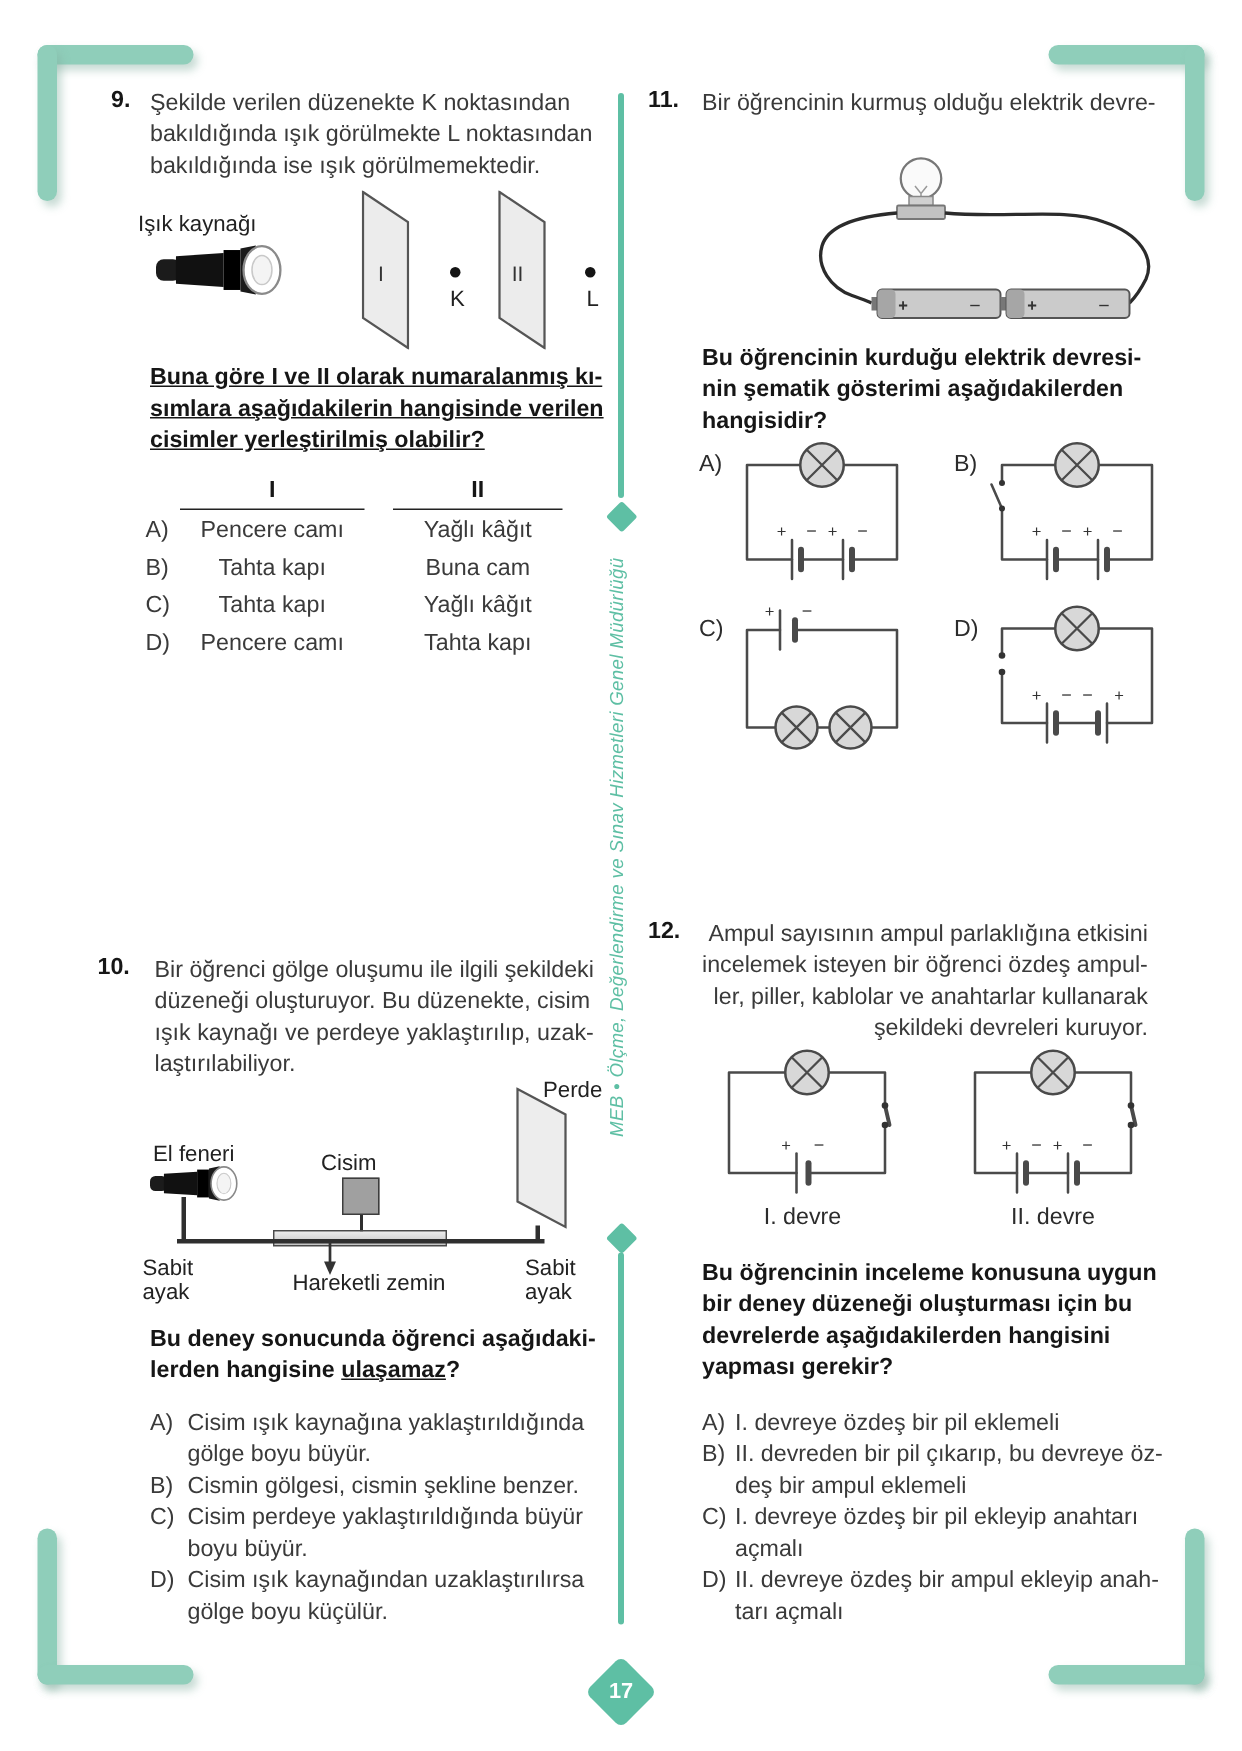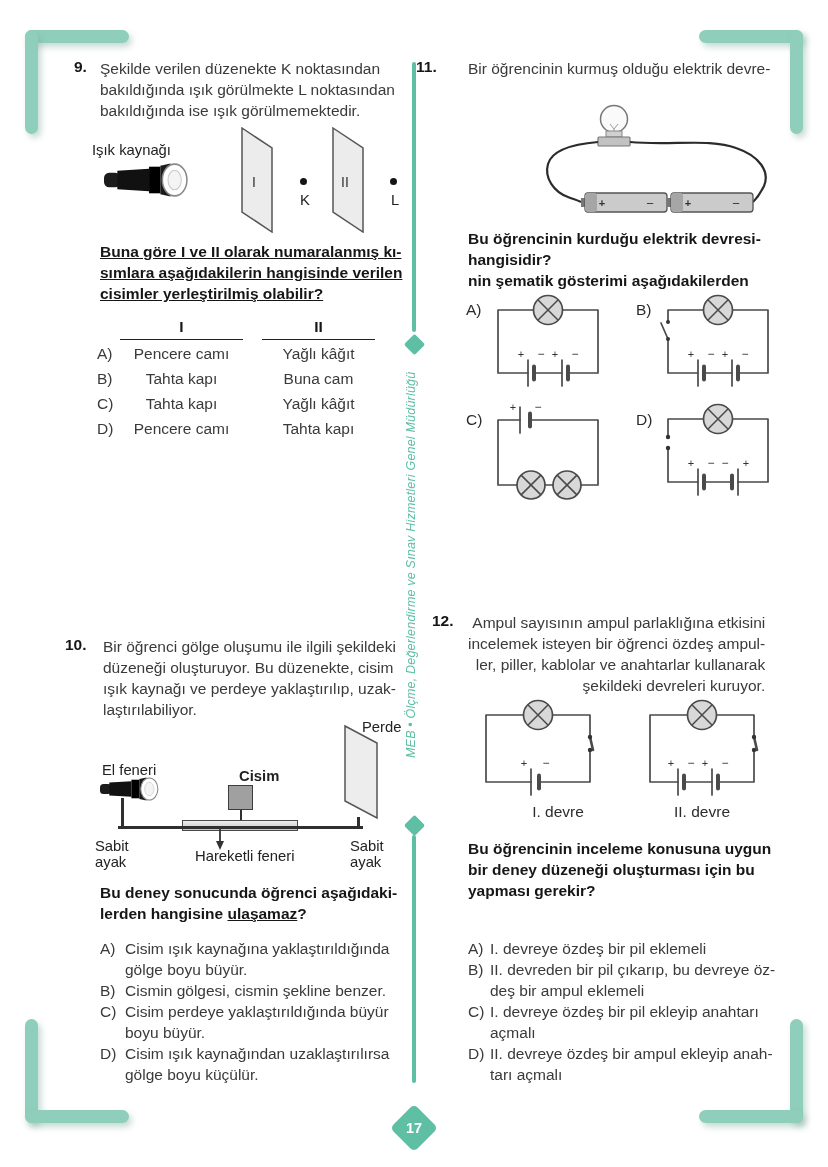--- a/index.html
+++ b/index.html
@@ -161,40 +161,40 @@
   </svg>
   <div class="figlabel" style="left:102px;top:762px;">El feneri</div>
   <svg class="abs" style="left:100px;top:777px;" width="60" height="24" viewBox="0 0 84 32">
     <rect x="0" y="9" width="16" height="14" rx="5" fill="#1b1b1b"></rect>
     <polygon points="13,7 44,5 44,27 13,25" fill="#111"></polygon>
     <rect x="44" y="3" width="11" height="26" fill="#000"></rect>
     <polygon points="55,2 65,0 65,32 55,30" fill="#1a1a1a"></polygon>
     <ellipse cx="69" cy="16" rx="12" ry="15.5" fill="#ffffff" stroke="#8a8a8a" stroke-width="1.5"></ellipse>
     <ellipse cx="69" cy="16" rx="6.5" ry="9.5" fill="#f4f4f4" stroke="#c9c9c9" stroke-width="1"></ellipse>
   </svg>
-  <div class="figlabel" style="left:239px;top:768px;font-weight:bold;">Cisim</div>
+  <div class="figlabel" style="left:214px;top:768px;">Cisim</div>
   <div class="cisim"></div>
   <div class="baseline" style="left:239.5px;top:810px;width:2px;height:11px;"></div>
   <div class="slab"></div>
   <div class="baseline" style="left:118px;top:826px;width:245px;height:2.5px;"></div>
   <div class="baseline" style="left:121px;top:798px;width:2.5px;height:28px;"></div>
   <div class="baseline" style="left:357px;top:817px;width:2.5px;height:10px;"></div>
   <svg class="abs" style="left:213px;top:826px;" width="14" height="26" viewBox="0 0 14 26">
     <line x1="7" y1="2" x2="7" y2="16" stroke="#333" stroke-width="1.8"></line>
     <polygon points="3,15 11,15 7,24" fill="#333"></polygon>
   </svg>
   <div class="figlabel small2" style="left:95px;top:839px;">
     <div>Sabit</div>
     <div>ayak</div>
   </div>
   <div class="figlabel small2" style="left:350px;top:839px;">
     <div>Sabit</div>
     <div>ayak</div>
   </div>
-  <div class="figlabel" style="left:195px;top:848px;">Hareketli feneri</div>
+  <div class="figlabel" style="left:195px;top:848px;">Hareketli zemin</div>
 
   <div class="txt bold" style="left:100px;top:882px;">
     <div>Bu deney sonucunda öğrenci aşağıdaki-</div>
     <div><span>lerden hangisine </span><span class="u">ulaşamaz</span><span>?</span></div>
   </div>
 
   <div class="opts" style="left:100px;top:938px;">
     <div class="opt">
       <span class="optlabel">A)</span>
       <span class="optlines">
@@ -217,21 +217,21 @@
     </div>
     <div class="opt">
       <span class="optlabel">D)</span>
       <span class="optlines">
           <div>Cisim ışık kaynağından uzaklaştırılırsa</div>
           <div>gölge boyu küçülür.</div>
         </span>
     </div>
   </div>
 
-  <div class="qnum" style="left:416px;top:58px;">11.</div>
+  <div class="qnum" style="left:432px;top:58px;">11.</div>
   <div class="txt" style="left:468px;top:58px;">
     <div>Bir öğrencinin kurmuş olduğu elektrik devre-</div>
   </div>
 
   <svg class="abs" style="left:540px;top:98px;" width="240" height="132" viewBox="0 0 240 132">
     <g>
       <circle cx="74" cy="21" r="13.5" fill="#fafafa" stroke="#777" stroke-width="1.5"></circle>
       <path d="M70 26 L74 31 M78 26 L74 31 M74 31 V34" stroke="#999" stroke-width="1" fill="none"></path>
       <rect x="66" y="33" width="16" height="6" fill="#d0d0d0" stroke="#888" stroke-width="1"></rect>
       <rect x="58" y="39" width="32" height="9" rx="1" fill="#c2c2c2" stroke="#777" stroke-width="1.2"></rect>
@@ -249,22 +249,22 @@
       <rect x="127" y="100" width="4" height="9" fill="#777"></rect>
       <rect x="131" y="95" width="82" height="19" rx="3" fill="#cbcbcb" stroke="#555" stroke-width="1.3"></rect>
       <rect x="131" y="95" width="12" height="19" rx="3" fill="#a6a6a6"></rect>
       <text x="148" y="109" font-size="11" font-weight="bold" text-anchor="middle">+</text>
       <text x="196" y="110" font-size="13" text-anchor="middle">−</text>
     </g>
   </svg>
 
   <div class="txt bold" style="left:468px;top:228px;">
     <div>Bu öğrencinin kurduğu elektrik devresi-</div>
+    <div>nin şematik gösterimi aşağıdakilerden</div>
     <div>hangisidir?</div>
-    <div>nin şematik gösterimi aşağıdakilerden</div>
   </div>
 
   <div class="circlbl" style="left:466px;top:301px;">A)</div>
   <svg class="abs" style="left:490px;top:294px;" width="116" height="95" viewBox="0 0 116 95">
     <g stroke="#4a4a4a" stroke-width="1.7" fill="none" stroke-linecap="round">
       <path d="M8 16 H108 M8 16 V79 M108 16 V79 M8 79 H38 M44 79 H72 M78 79 H108"></path>
       <path d="M38 66 V92 M72 66 V92"></path>
       <path d="M44 72.5 V85.5 M78 72.5 V85.5" stroke-width="4"></path>
     </g>
     <circle cx="58" cy="16" r="14.5" fill="#d8d8d8" stroke="#4a4a4a" stroke-width="1.7"></circle>
@@ -340,21 +340,21 @@
       <path d="M61 76.5 V89.5" stroke-width="4"></path>
       <path d="M112 38 L115 51" stroke-width="2.6"></path>
     </g>
     <circle cx="112" cy="38" r="2.2" fill="#333"></circle>
     <circle cx="112" cy="51" r="2.2" fill="#333"></circle>
     <circle cx="60" cy="16" r="14.5" fill="#d8d8d8" stroke="#4a4a4a" stroke-width="1.7"></circle>
     <path d="M49.8 5.8 L70.2 26.2 M70.2 5.8 L49.8 26.2" stroke="#4a4a4a" stroke-width="1.5"></path>
     <text x="46" y="68" font-size="11" text-anchor="middle">+</text>
     <text x="68" y="68" font-size="12" text-anchor="middle">−</text>
   </svg>
-  <div class="devlbl" style="left:498px;top:803px;">I. devre</div>
+  <div class="devlbl" style="left:475px;top:803px;">I. devre</div>
 
   <svg class="abs" style="left:642px;top:699px;" width="120" height="100" viewBox="0 0 120 100">
     <g stroke="#4a4a4a" stroke-width="1.7" fill="none" stroke-linecap="round">
       <path d="M8 16 H112 M8 16 V83 M112 16 V38 M112 51 V83 M8 83 H36 M42 83 H70 M76 83 H112"></path>
       <path d="M36 70 V96 M70 70 V96"></path>
       <path d="M42 76.5 V89.5 M76 76.5 V89.5" stroke-width="4"></path>
       <path d="M112 38 L115 51" stroke-width="2.6"></path>
     </g>
     <circle cx="112" cy="38" r="2.2" fill="#333"></circle>
     <circle cx="112" cy="51" r="2.2" fill="#333"></circle>
@@ -363,20 +363,21 @@
     <text x="29" y="68" font-size="11" text-anchor="middle">+</text>
     <text x="49" y="68" font-size="12" text-anchor="middle">−</text>
     <text x="63" y="68" font-size="11" text-anchor="middle">+</text>
     <text x="83" y="68" font-size="12" text-anchor="middle">−</text>
   </svg>
   <div class="devlbl" style="left:642px;top:803px;">II. devre</div>
 
   <div class="txt bold" style="left:468px;top:838px;">
     <div>Bu öğrencinin inceleme konusuna uygun</div>
     <div>bir deney düzeneği oluşturması için bu</div>
+    <div>devrelerde aşağıdakilerden hangisini</div>
     <div>yapması gerekir?</div>
   </div>
 
   <div class="opts" style="left:468px;top:938px;">
     <div class="opt">
       <span class="optlabel narrow">A)</span>
       <span class="optlines">
           <div>I. devreye özdeş bir pil eklemeli</div>
         </span>
     </div>

